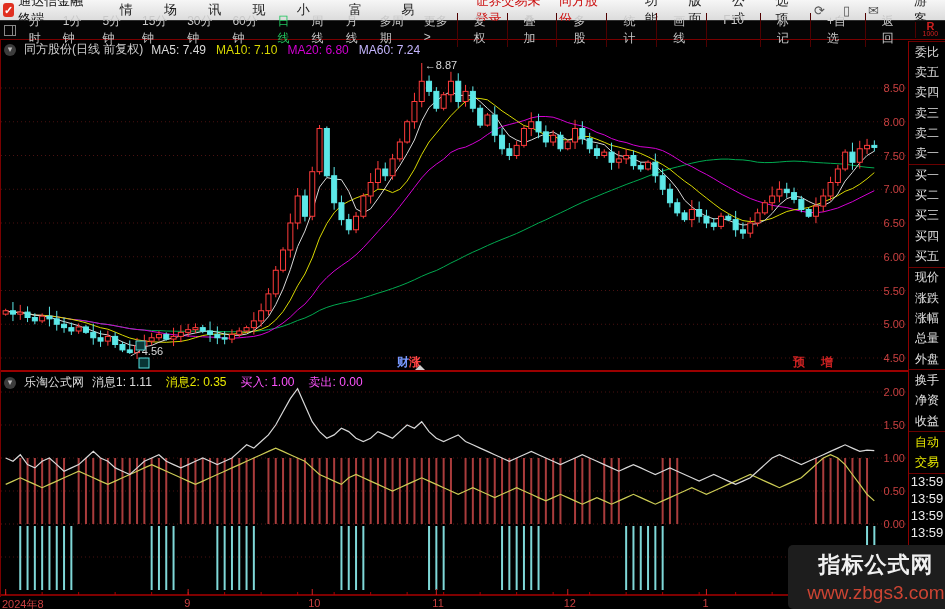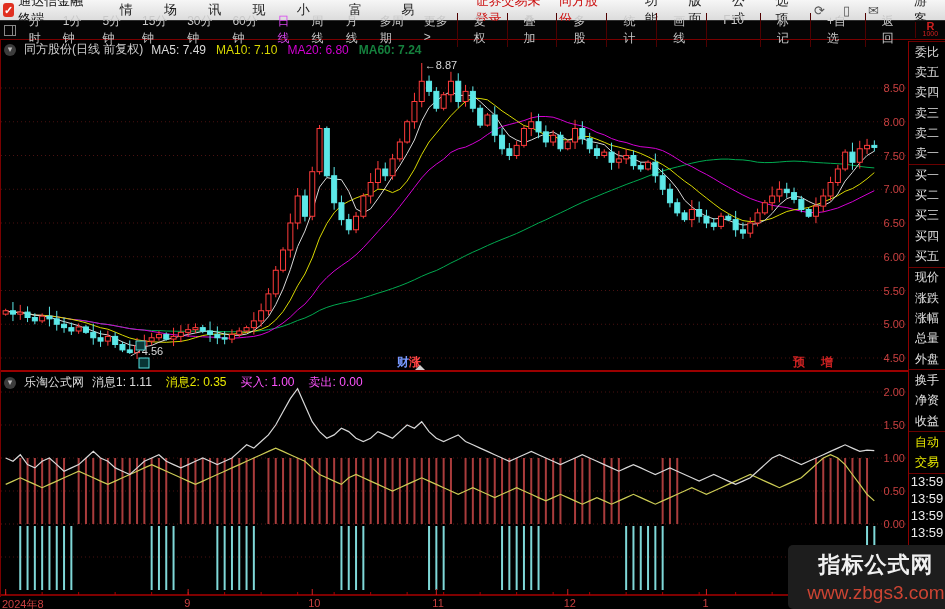--- a/index.html
+++ b/index.html
@@ -19,21 +19,21 @@
   .stocktop { margin-left:10px; margin-right:30px; }
   .tbicon { color:#555; font-size:13px; padding:0 9px; }
   .userbox { margin-left:26px; margin-right:10px; }
 
   
   .periodbar { position:absolute; left:0; top:21px; width:945px; height:19px; background:#050505;
     border-bottom:1px solid #7a0000; display:flex; align-items:center; font-size:12px; color:#c8c8c8; }
   .winicon { width:13px; height:11px; border:1px solid #888; margin:0 6px 0 4px; position:relative; }
   .winicon:before { content:""; position:absolute; left:7px; top:0; width:1px; height:9px; background:#888; }
   .pitem { padding:0 7px; }
-  .pitem.active { color:#d946ef; }
+  .pitem.active { color:#22c55e; }
   .rbtn { padding:0 16px; border-left:1px solid #500000; }
   .rmark { width:34px; text-align:center; color:#d02020; line-height:8px; border-left:1px solid #500000; }
   .rmark .r1 { font-size:11px; font-weight:bold; display:block; }
   .rmark .r2 { font-size:7px; display:block; }
 
   
   svg { position:absolute; left:0; display:block; }
   svg text { font-family:"Liberation Sans", sans-serif; }
   #mainSvg { top:40px; }
   #indSvg  { top:372px; }
@@ -408,21 +408,21 @@
       <text x="821" y="326" font-size="12" font-weight="bold" fill="#cc2222">增</text>
     </svg>
 
   <div class="charttitle">
     <span class="circle-icon">▾</span>
     <span>同方股份(日线 前复权)</span>
     <span id="maLabels" style="display:flex;gap:10px;">
         <span class="malab" style="color: rgb(216, 216, 216);">MA5: 7.49</span>
         <span class="malab" style="color: rgb(216, 216, 0);">MA10: 7.10</span>
         <span class="malab" style="color: rgb(212, 0, 212);">MA20: 6.80</span>
-        <span class="malab" style="color: #15803d; font-weight: bold;">MA60: 7.24</span>
+        <span class="malab" style="color: #c4b5fd;">MA60: 7.24</span>
       </span>
   </div>
 
   <div class="sep-handle"></div>
   <div class="panel-sep"></div>
 
   <svg id="indSvg" width="908" height="226">
       <line x1="1" y1="20" x2="906" y2="20" stroke="#4a1111" stroke-dasharray="1,3"></line>
       <text x="905" y="24" text-anchor="end" font-size="11" fill="#c84040">2.00</text>
       <line x1="1" y1="53" x2="906" y2="53" stroke="#4a1111" stroke-dasharray="1,3"></line>

